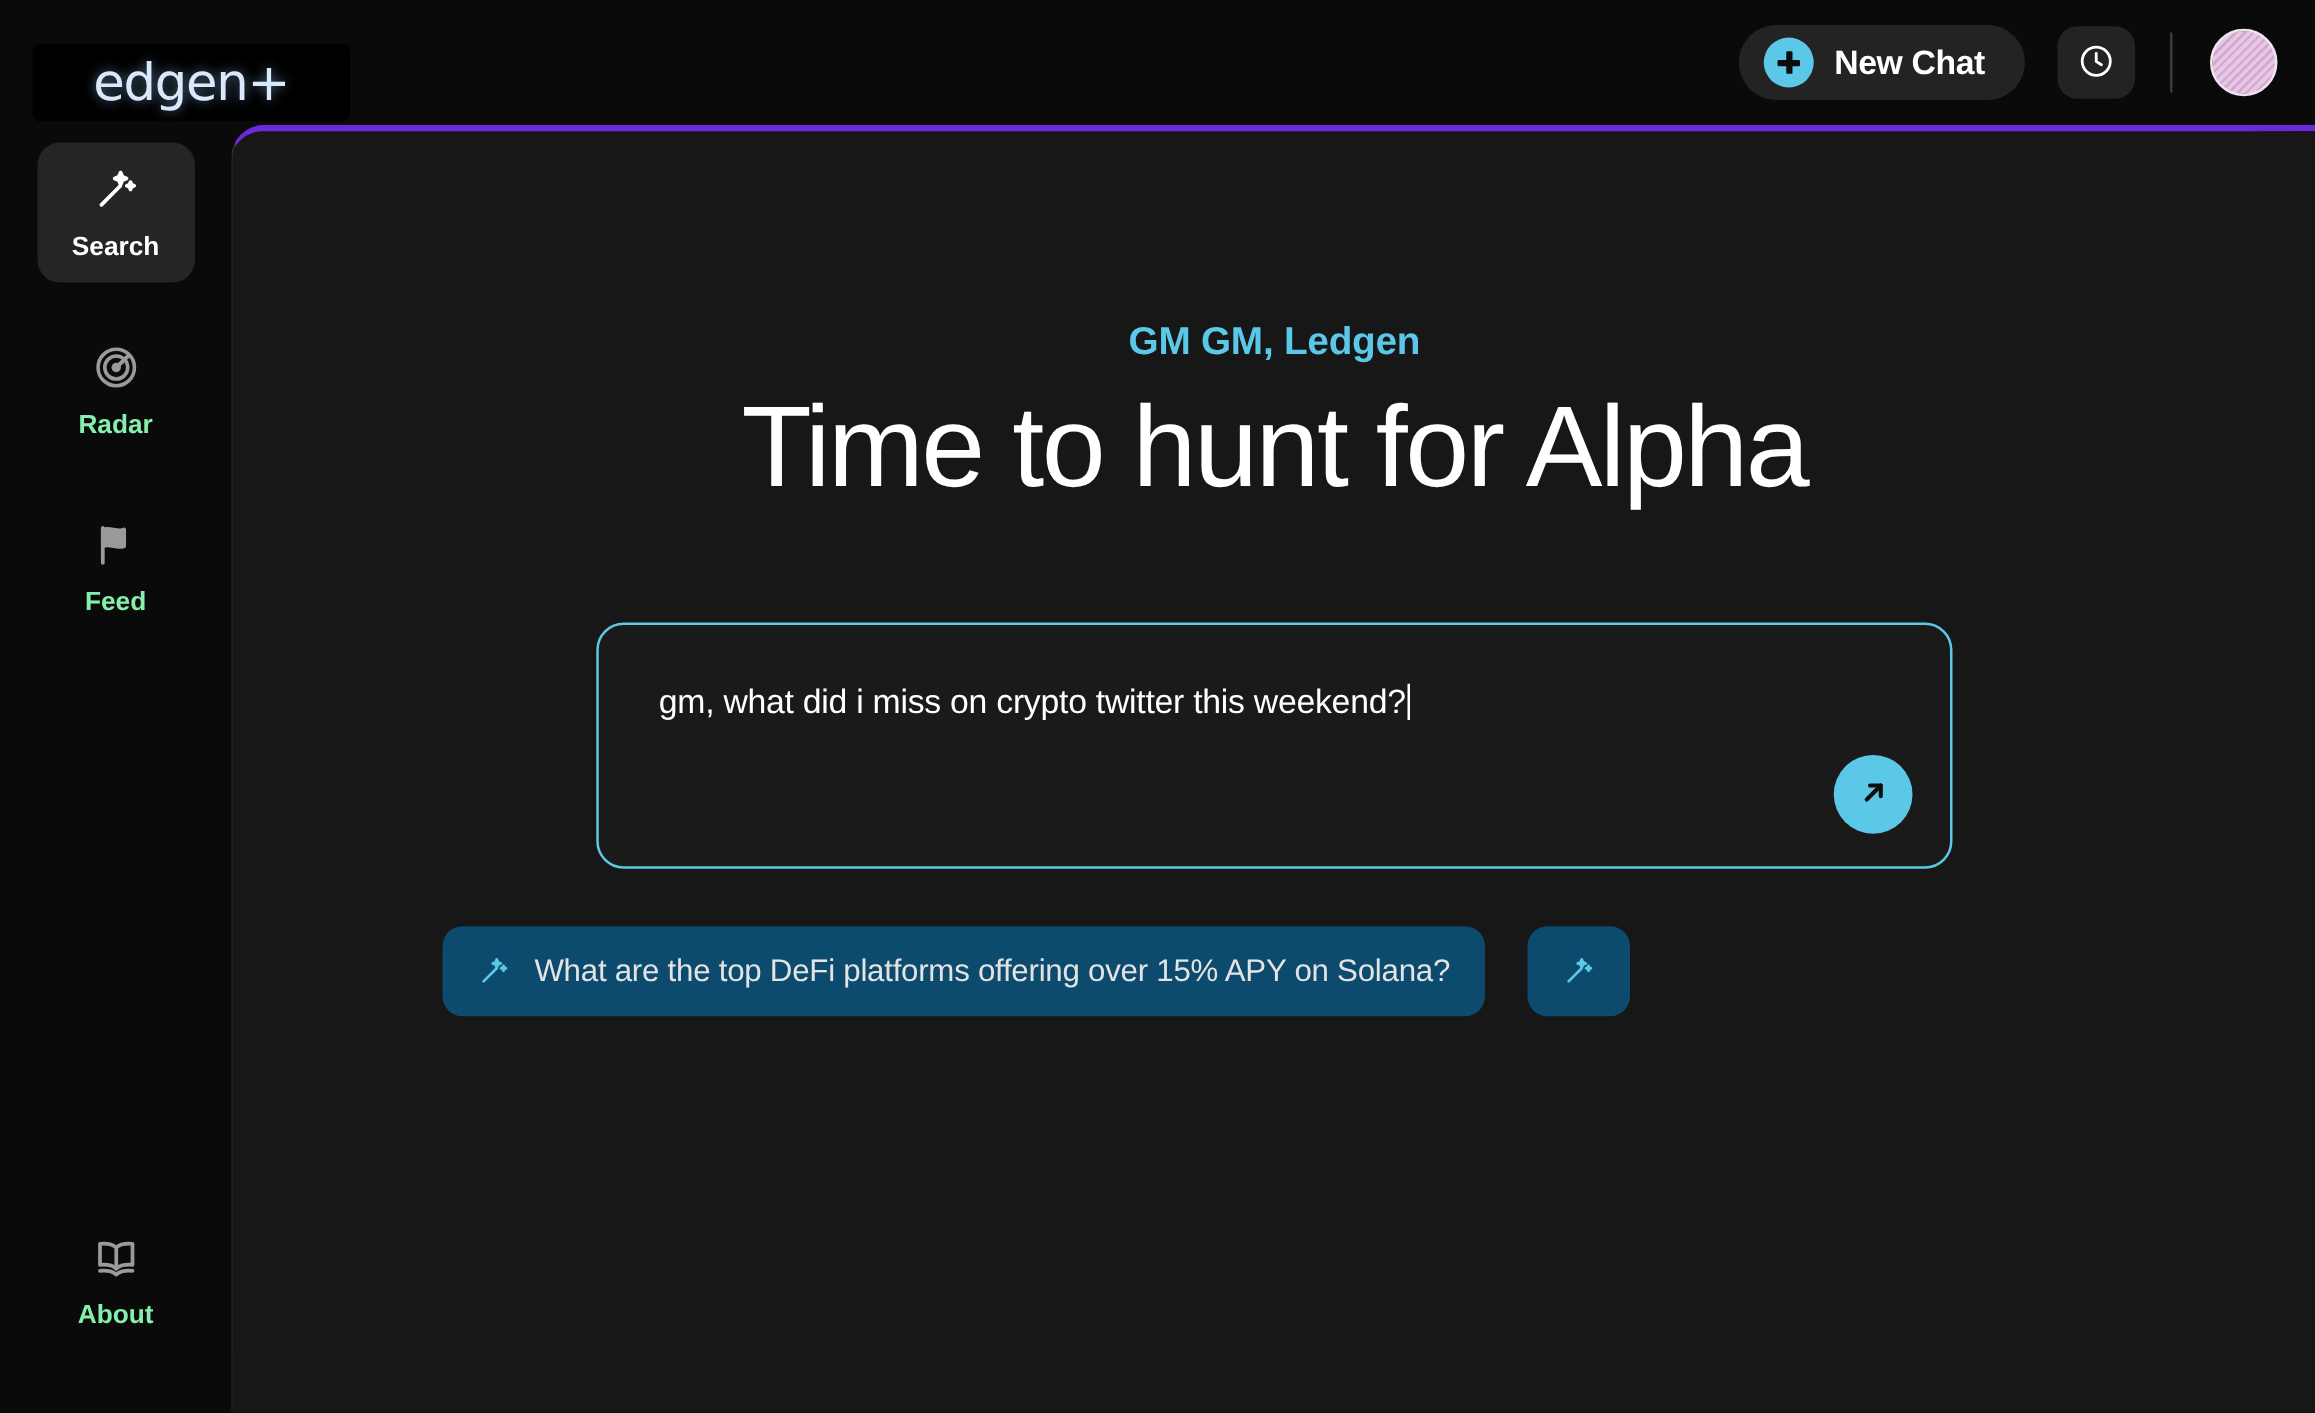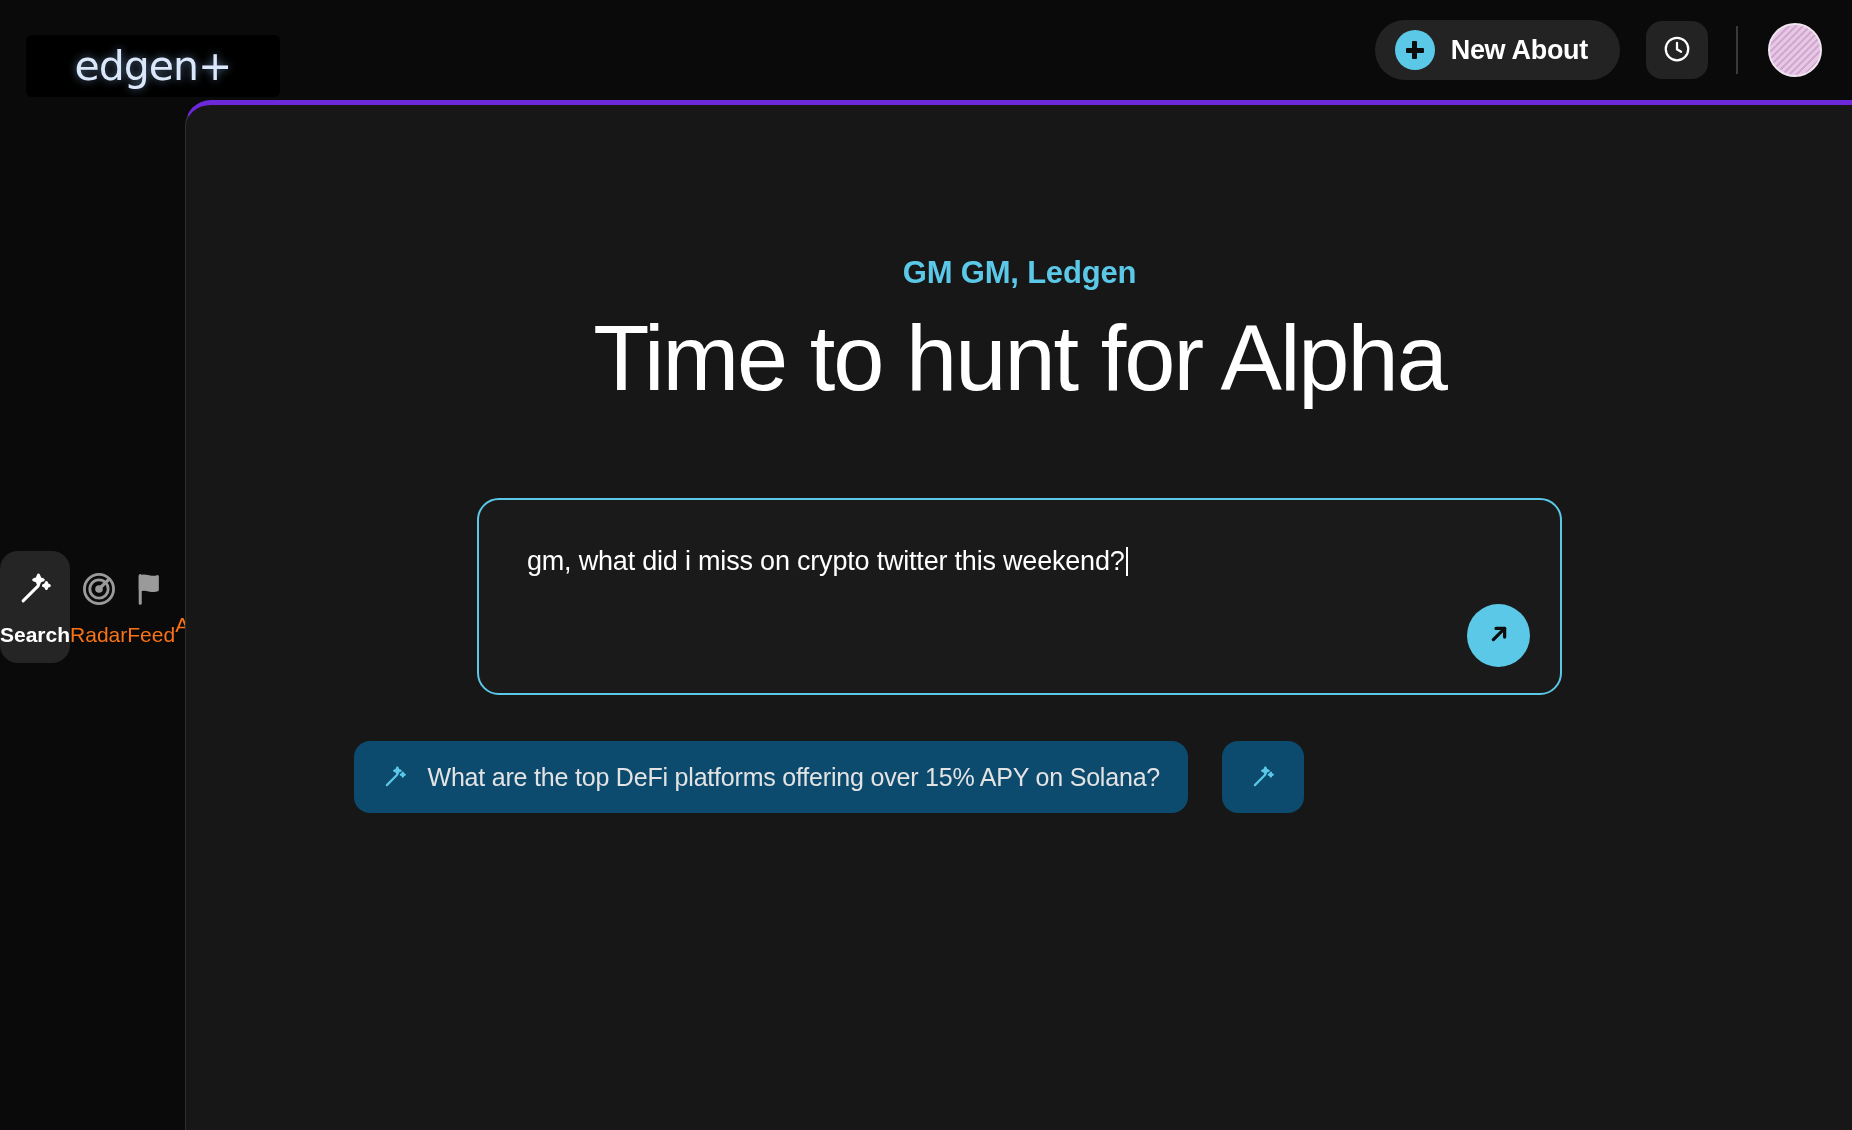--- a/index.html
+++ b/index.html
@@ -114,40 +114,40 @@
   }
 
   
   .sidebar {
     position: absolute;
     top: 100px; left: 0;
     width: 185px;
     height: 1030px;
     background: #0a0a0a;
     display: flex;
-    flex-direction: row;
+    flex-direction: column;
     align-items: center;
     padding-top: 14px;
   }
   .nav-item {
     width: 126px;
     padding: 18px 0 16px;
     border-radius: 18px;
     display: flex;
     flex-direction: column;
     align-items: center;
     gap: 14px;
     cursor: pointer;
     margin-bottom: 30px;
   }
   .nav-item.active { background: #252525; }
   .nav-label {
     font-size: 21px;
-    color: #f97316;
-    font-weight: 400;
+    color: #86efac;
+    font-weight: 700;
   }
   .nav-item.active .nav-label { color: #ffffff; font-weight: bold; }
   .nav-icon { height: 40px; display: flex; align-items: center; justify-content: center; }
   .nav-spacer { flex: 1 1 auto; }
   .nav-item-about { margin-bottom: 50px; }
 
   
   .main {
     position: absolute;
     top: 100px; left: 185px;
@@ -259,21 +259,21 @@
 <div class="app">
 
   <div class="topbar">
     <div class="logo-box">
       <span class="logo-text">edgen+</span>
     </div>
 
     <div class="topbar-right">
       <button class="new-chat-btn">
         <span class="plus-circle"></span>
-        <span class="new-chat-label">New About</span>
+        <span class="new-chat-label">New Chat</span>
       </button>
 
       <button class="icon-btn">
         <span>
           <svg width="30" height="30" viewBox="0 0 24 24" fill="none" stroke="#ffffff" stroke-width="1.8" stroke-linecap="round">
             <circle cx="12" cy="12" r="9"></circle>
             <path d="M12 7v5.2l3.3 2"></path>
           </svg>
         </span>
       </button>

